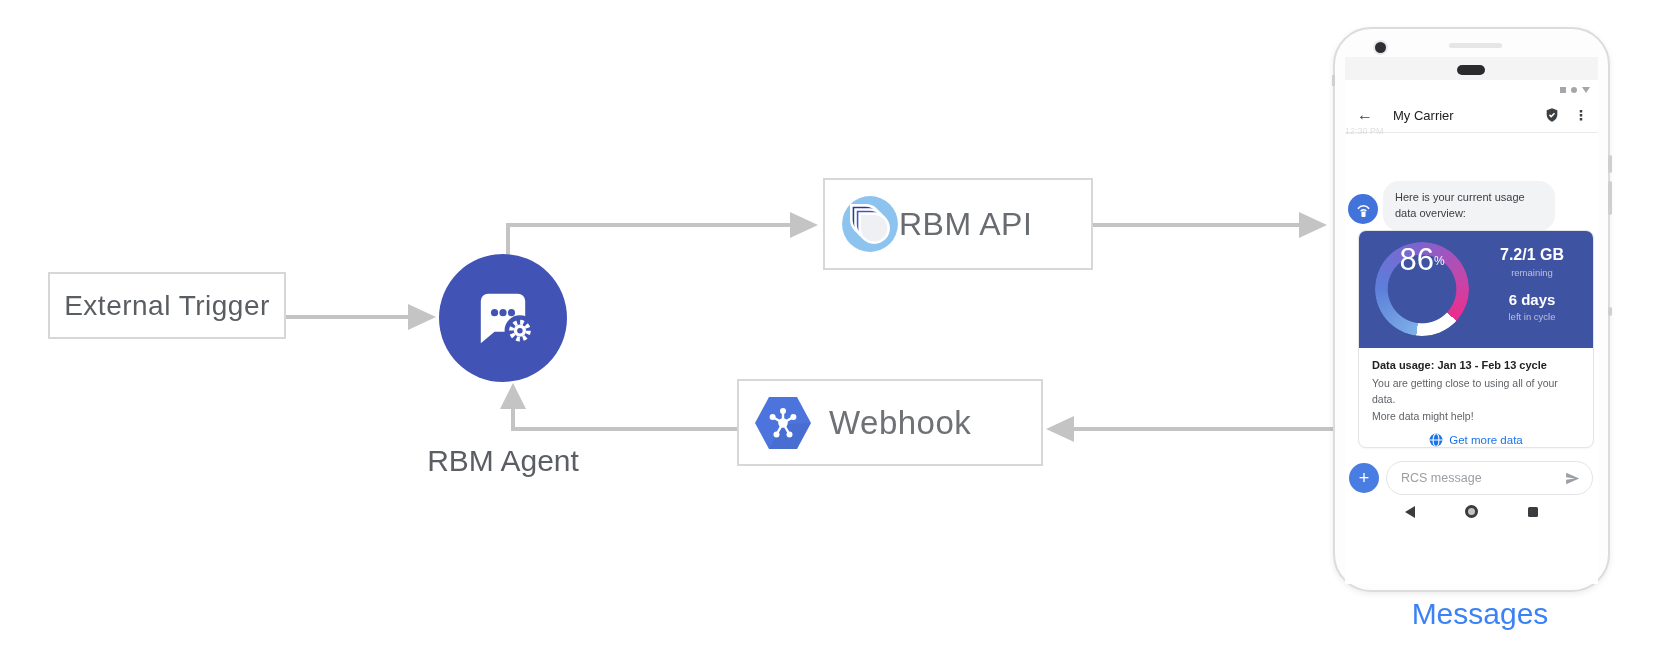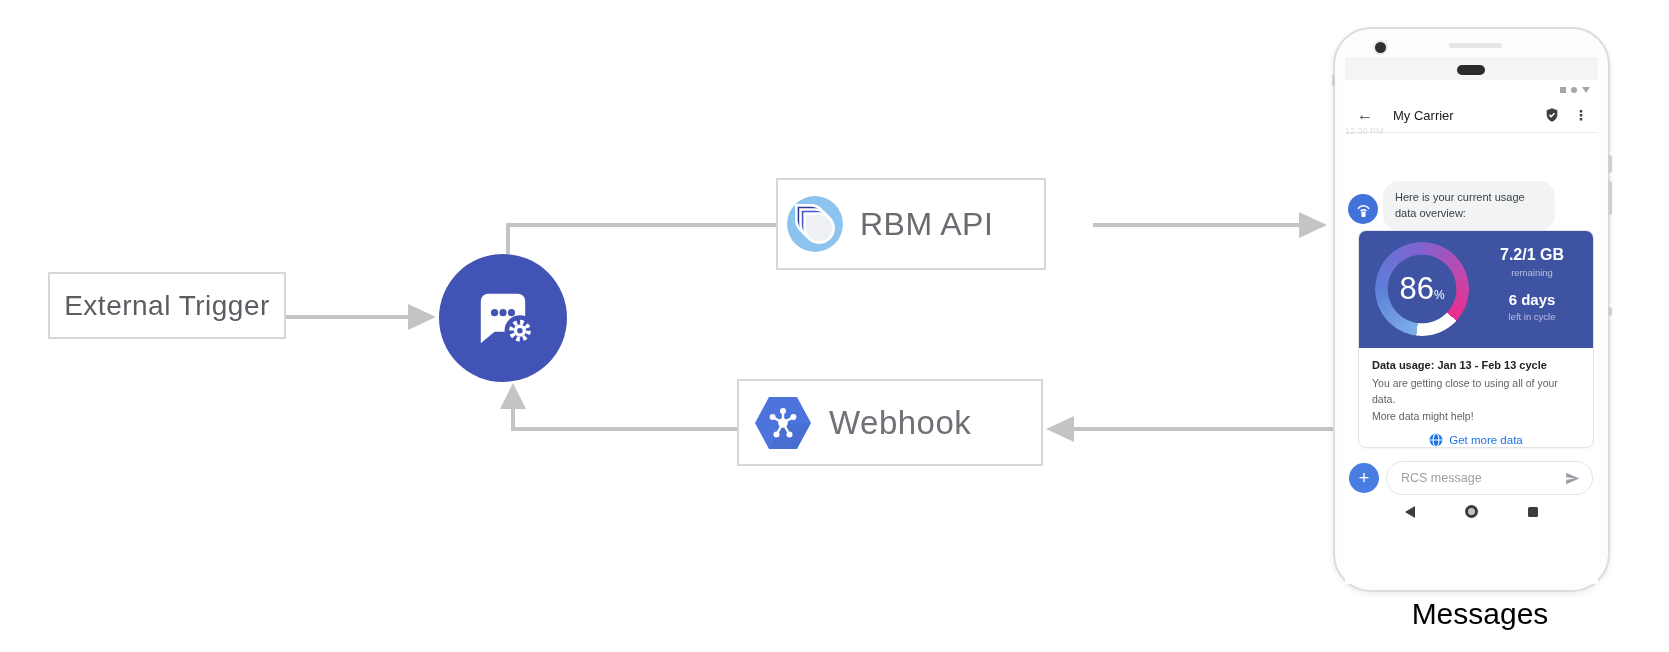--- a/index.html
+++ b/index.html
@@ -5,31 +5,31 @@
   * { margin:0; padding:0; box-sizing:border-box; }
   html,body { background:#fff; }
   body { font-family:"Liberation Sans","DejaVu Sans",sans-serif; }
   #canvas { position:relative; width:1669px; height:652px; background:#fff; overflow:hidden; }
 
   
   .dbox { position:absolute; background:#fff; border:2px solid #d7d7d7; display:flex; align-items:center; }
   .dlabel { color:#5f6368; font-weight:300; letter-spacing:.5px; }
   #ext-box { left:48px; top:272px; width:238px; height:67px; justify-content:center; }
   #ext-box .dlabel { font-size:28px; color:#5a5e63; }
-  #api-box { left:776px; top:178px; width:270px; height:92px; padding-left:8px; gap:16px; }
+  #api-box { left:823px; top:178px; width:270px; height:92px; padding-left:16px; }
   #api-box .dlabel { font-size:32px; color:#686b6f; }
   #hook-box { left:737px; top:379px; width:306px; height:87px; padding-left:14px; gap:16px; }
   #hook-box .dlabel { font-size:33px; color:#6e7175; }
 
   #agent-circle { position:absolute; left:439px; top:254px; width:128px; height:128px;
     border-radius:50%; background:#4153b4; display:flex; align-items:center; justify-content:center; }
   #agent-label { position:absolute; left:378px; top:444px; width:250px; text-align:center;
     font-size:30px; font-weight:300; color:#5b5e63; }
   #messages-label { position:absolute; left:1355px; top:597px; width:250px; text-align:center;
-    font-size:30px; font-weight:300; color:#000000; }
+    font-size:30px; font-weight:300; color:#3b82f6; }
 
   
   .aline { position:absolute; background:#c4c4c4; }
   .ahead { position:absolute; width:0; height:0; }
   .ahead.right { border-top:13px solid transparent; border-bottom:13px solid transparent; border-left:28px solid #c4c4c4; }
   .ahead.left  { border-top:13px solid transparent; border-bottom:13px solid transparent; border-right:28px solid #c4c4c4; }
   .ahead.up    { border-left:13px solid transparent; border-right:13px solid transparent; border-bottom:26px solid #c4c4c4; }
 
   
   #phone { position:absolute; left:1333px; top:27px; width:277px; height:565px;
@@ -64,21 +64,21 @@
     padding:9px 12px; font-size:11px; line-height:1.45; color:#3c4043; }
 
   #usage-card { position:absolute; left:13px; top:150px; width:236px; height:218px; border-radius:8px;
     overflow:hidden; background:#fff; border:1px solid #e4e4e6; box-shadow:0 1px 2px rgba(0,0,0,.04); }
   #card-blue { position:relative; width:100%; height:117px; background:#3f53a3; }
   .gauge-box { position:absolute; left:16px; top:11px; width:94px; height:94px; }
   .gauge-ring { width:94px; height:94px; border-radius:50%;
     background:conic-gradient(from 187deg,#7db0e8 0deg,#5d7ed9 85deg,#7f63cf 170deg,#c247ab 245deg,#ec2d8d 306deg,#ffffff 306deg 360deg);
     -webkit-mask:radial-gradient(circle closest-side, transparent 72%, #000 74%);
             mask:radial-gradient(circle closest-side, transparent 72%, #000 74%); }
-  .gauge-label { position:absolute; inset:0; display:flex; align-items:center; justify-content:center; color:#fff; }
+  .gauge-label { position:absolute; inset:0; display:flex; align-items:flex-start; justify-content:center; color:#fff; }
   .gauge-label .pct-num { font-size:31px; font-weight:300; }
   .gauge-label .pct-sym { font-size:12px; margin-top:12px; }
   #card-stats { position:absolute; left:118px; right:6px; top:15px; text-align:center; color:#fff; }
   .stat-val { font-size:16px; font-weight:bold; }
   .stat-val.small { font-size:15px; }
   .stat-lbl { font-size:9.5px; color:rgba(255,255,255,.62); margin-top:3px; }
   .stat-gap { height:13px; }
   #card-white { padding:11px 13px 0 13px; }
   #card-title { font-size:11px; font-weight:bold; color:#202124; }
   .card-body-line { font-size:10.5px; color:#5f6368; line-height:1.55; }
@@ -133,20 +133,21 @@
       <path d="M21 12 H49 A7 7 0 0 1 56 19 V41 A7 7 0 0 1 49 48 H27 L14 59 V19 A7 7 0 0 1 21 12 Z" fill="#ffffff"></path>
       <circle cx="27" cy="30" r="3.4" fill="#4153b4"></circle>
       <circle cx="35" cy="30" r="3.4" fill="#4153b4"></circle>
       <circle cx="43" cy="30" r="3.4" fill="#4153b4"></circle>
       <circle cx="51" cy="47" r="14.5" fill="#4153b4"></circle>
       <circle cx="51" cy="47" r="8" fill="none" stroke="#ffffff" stroke-width="4.5" stroke-dasharray="3.3 2.98"></circle>
       <circle cx="51" cy="47" r="5.8" fill="#ffffff"></circle>
       <circle cx="51" cy="47" r="2.6" fill="#4153b4"></circle>
     </svg>
   </div>
+  <div id="agent-label">RBM Agent</div>
 
   <div class="dbox" id="api-box">
     <svg width="58" height="58" viewBox="0 0 56 56">
       <circle cx="28" cy="28" r="27" fill="#8cc3ef"></circle>
       <path d="M10 10 H24 A14 14 0 1 1 10 24 Z" fill="#2c3a8e" stroke="#fff" stroke-width="2.5"></path>
       <path d="M14 14 H28 A14 14 0 1 1 14 28 Z" fill="#3e55cf" stroke="#fff" stroke-width="2.5"></path>
       <path d="M18 18 H32 A14 14 0 1 1 18 32 Z" fill="#eef0f3" stroke="#fff" stroke-width="2.5"></path>
     </svg>
     <div class="dlabel">RBM API</div>
   </div>

